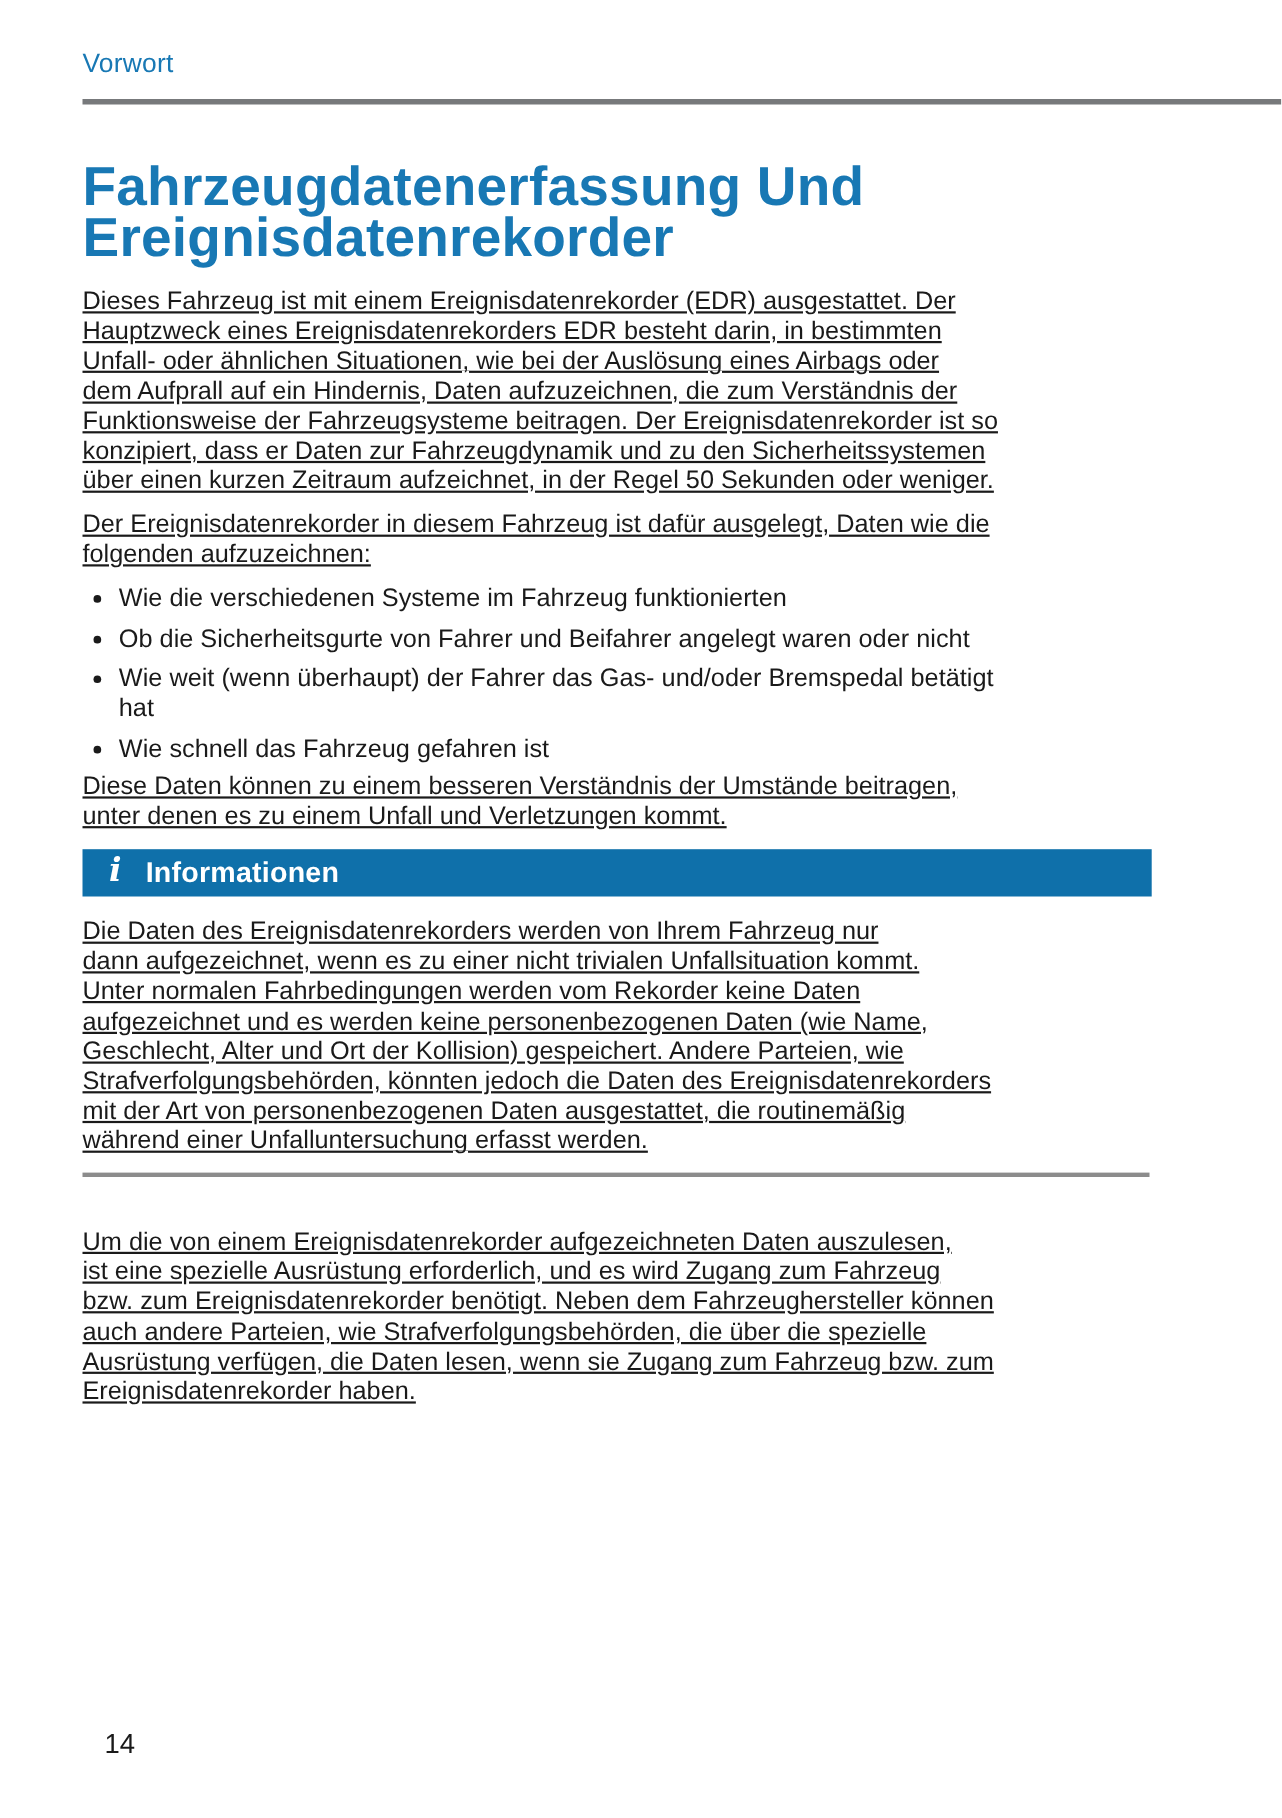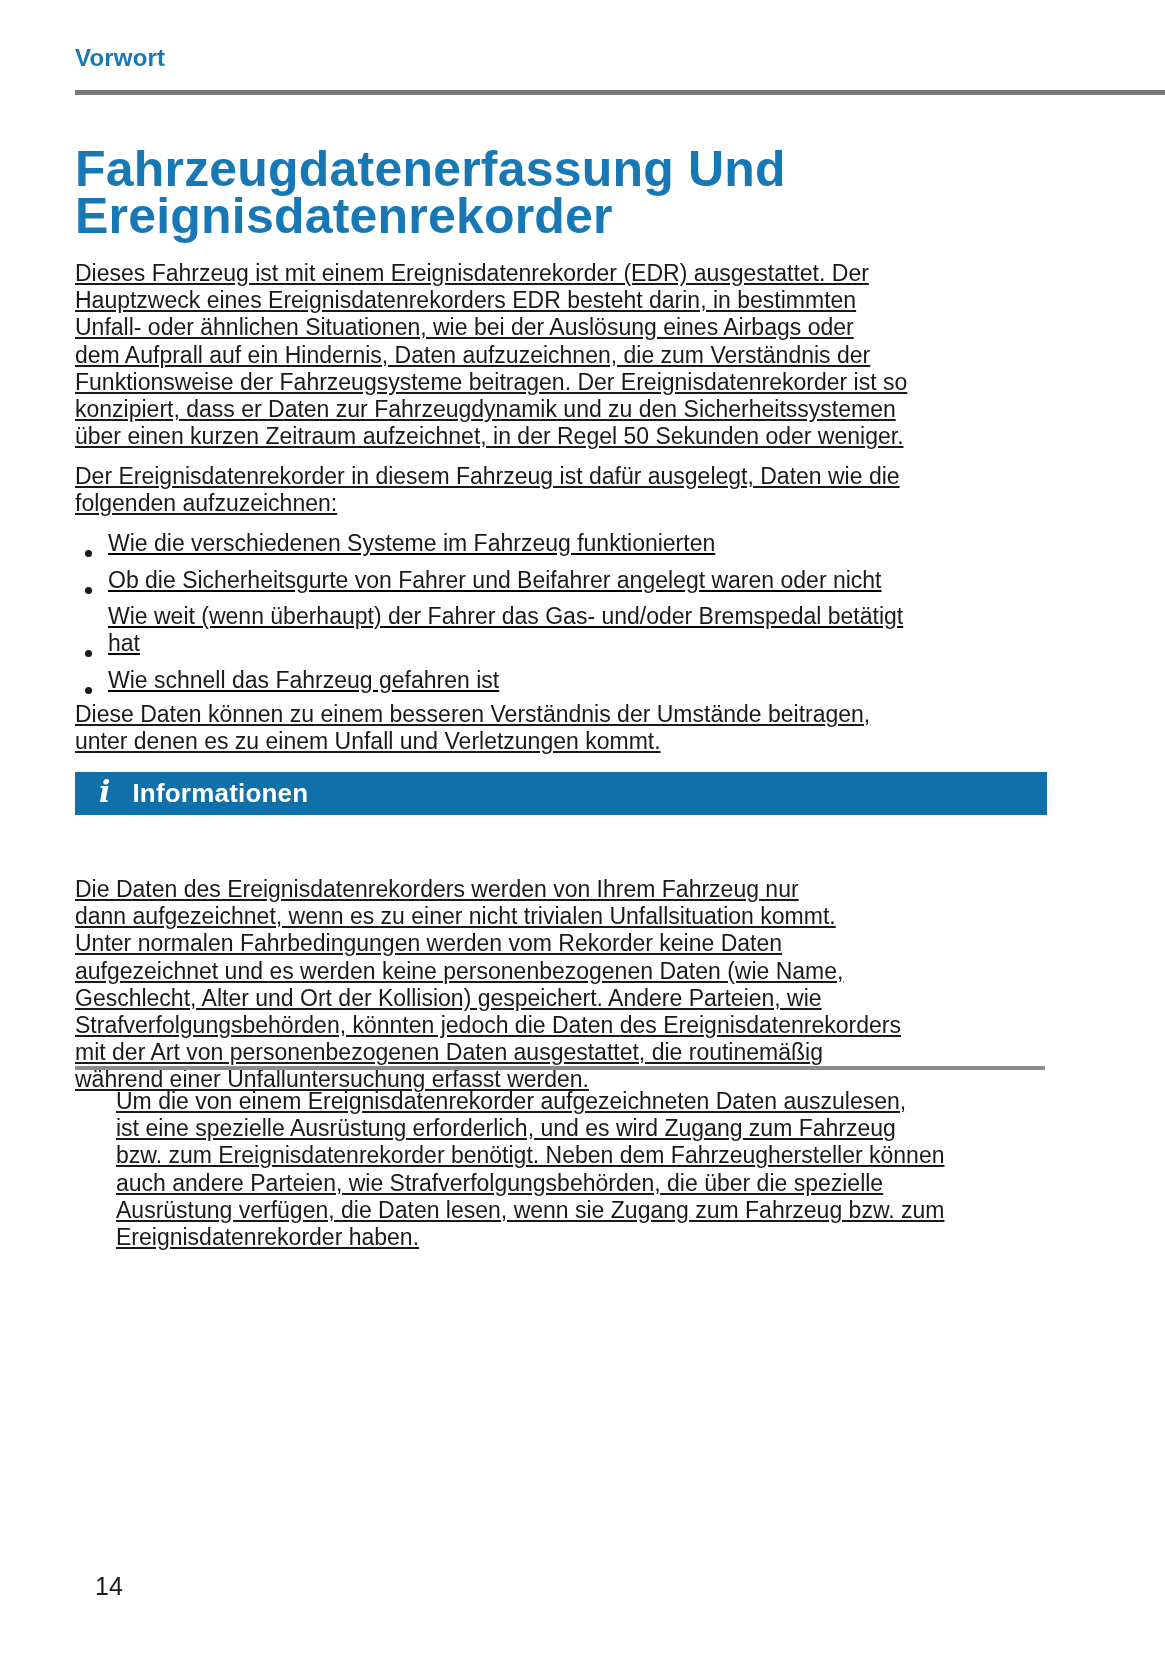--- a/index.html
+++ b/index.html
@@ -4,50 +4,50 @@
 <style>
   :root{
     --accent:#1878b4; --bar:#0f70aa; --text:#1a1a1a;
     --rule-dark:#77797b; --rule-light:#8c8c8c; --paper:#ffffff;
   }
   *{margin:0;padding:0;box-sizing:border-box;}
   html,body{background:#ffffff;}
   body{font-family:"Liberation Sans", sans-serif;}
   .page{position:relative;width:1165px;height:1653px;background:var(--paper);overflow:hidden;}
 
-  .breadcrumb{position:absolute;left:75px;top:44px;font-size:24px;font-weight:700;
+  .breadcrumb{position:absolute;left:75px;top:44px;font-size:24px;font-weight:400;
     color:var(--accent);letter-spacing:.2px;}
   .rule{position:absolute;background:var(--rule-dark);}
   .top-rule{left:75px;top:90px;width:1090px;height:5px;}
   .mid-rule{left:75px;top:1066px;width:970px;height:4px;background:var(--rule-light);}
 
   h1.title{position:absolute;left:75px;top:146px;color:var(--accent);
     font-size:50px;font-weight:bold;line-height:47px;letter-spacing:.2px;}
   h1.title .line{display:block;white-space:pre;}
 
   .para{position:absolute;left:75px;color:var(--text);font-size:23px;line-height:27.2px;text-decoration:underline;}
   .para .line{display:block;white-space:pre;}
   .intro{top:260px;}
   .lead{top:463px;}
   .summary{top:701px;}
-  .closing{top:1088px;margin-left:41px;}
+  .closing{top:1115px;}
 
   .bullets{position:absolute;left:75px;top:530px;list-style:none;}
-  .bullets li{display:flex;align-items:flex-end;margin-bottom:9.3px;text-decoration:underline;}
+  .bullets li{display:flex;align-items:flex-start;margin-bottom:9.3px;}
   .dot{flex:0 0 auto;width:7px;height:7px;border-radius:50%;background:var(--text);
     margin-top:11px;margin-left:10px;margin-right:16px;}
   .bullet-text{color:var(--text);font-size:23px;line-height:27.2px;}
   .bullet-text .line{display:block;white-space:pre;}
 
   .info-header{position:absolute;left:75px;top:772px;width:972px;height:43px;
     background:var(--bar);display:flex;align-items:center;}
   .info-icon{font-family:"DejaVu Serif", serif;font-style:italic;font-weight:bold;
     color:#ffffff;font-size:30px;margin-left:24px;line-height:1;transform:translateY(-2px);}
   .info-title{color:#ffffff;font-size:26px;font-weight:bold;margin-left:22px;letter-spacing:.2px;}
-  .info-body{top:876px;}
+  .info-body{top:833px;}
 
   .page-number{position:absolute;left:75px;top:1572px;color:var(--text);font-size:25px;margin-left:20px;}
 </style>
 </head>
 <body>
 
 <div class="page">
 
   <div class="breadcrumb">Vorwort</div>
   <div class="rule top-rule"></div>

